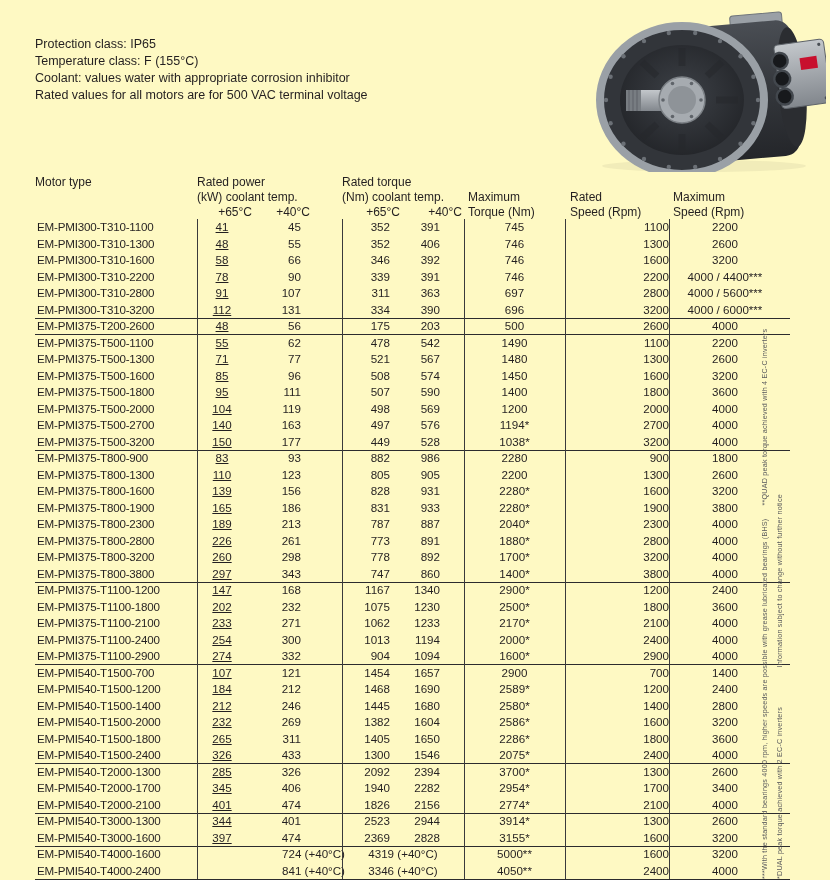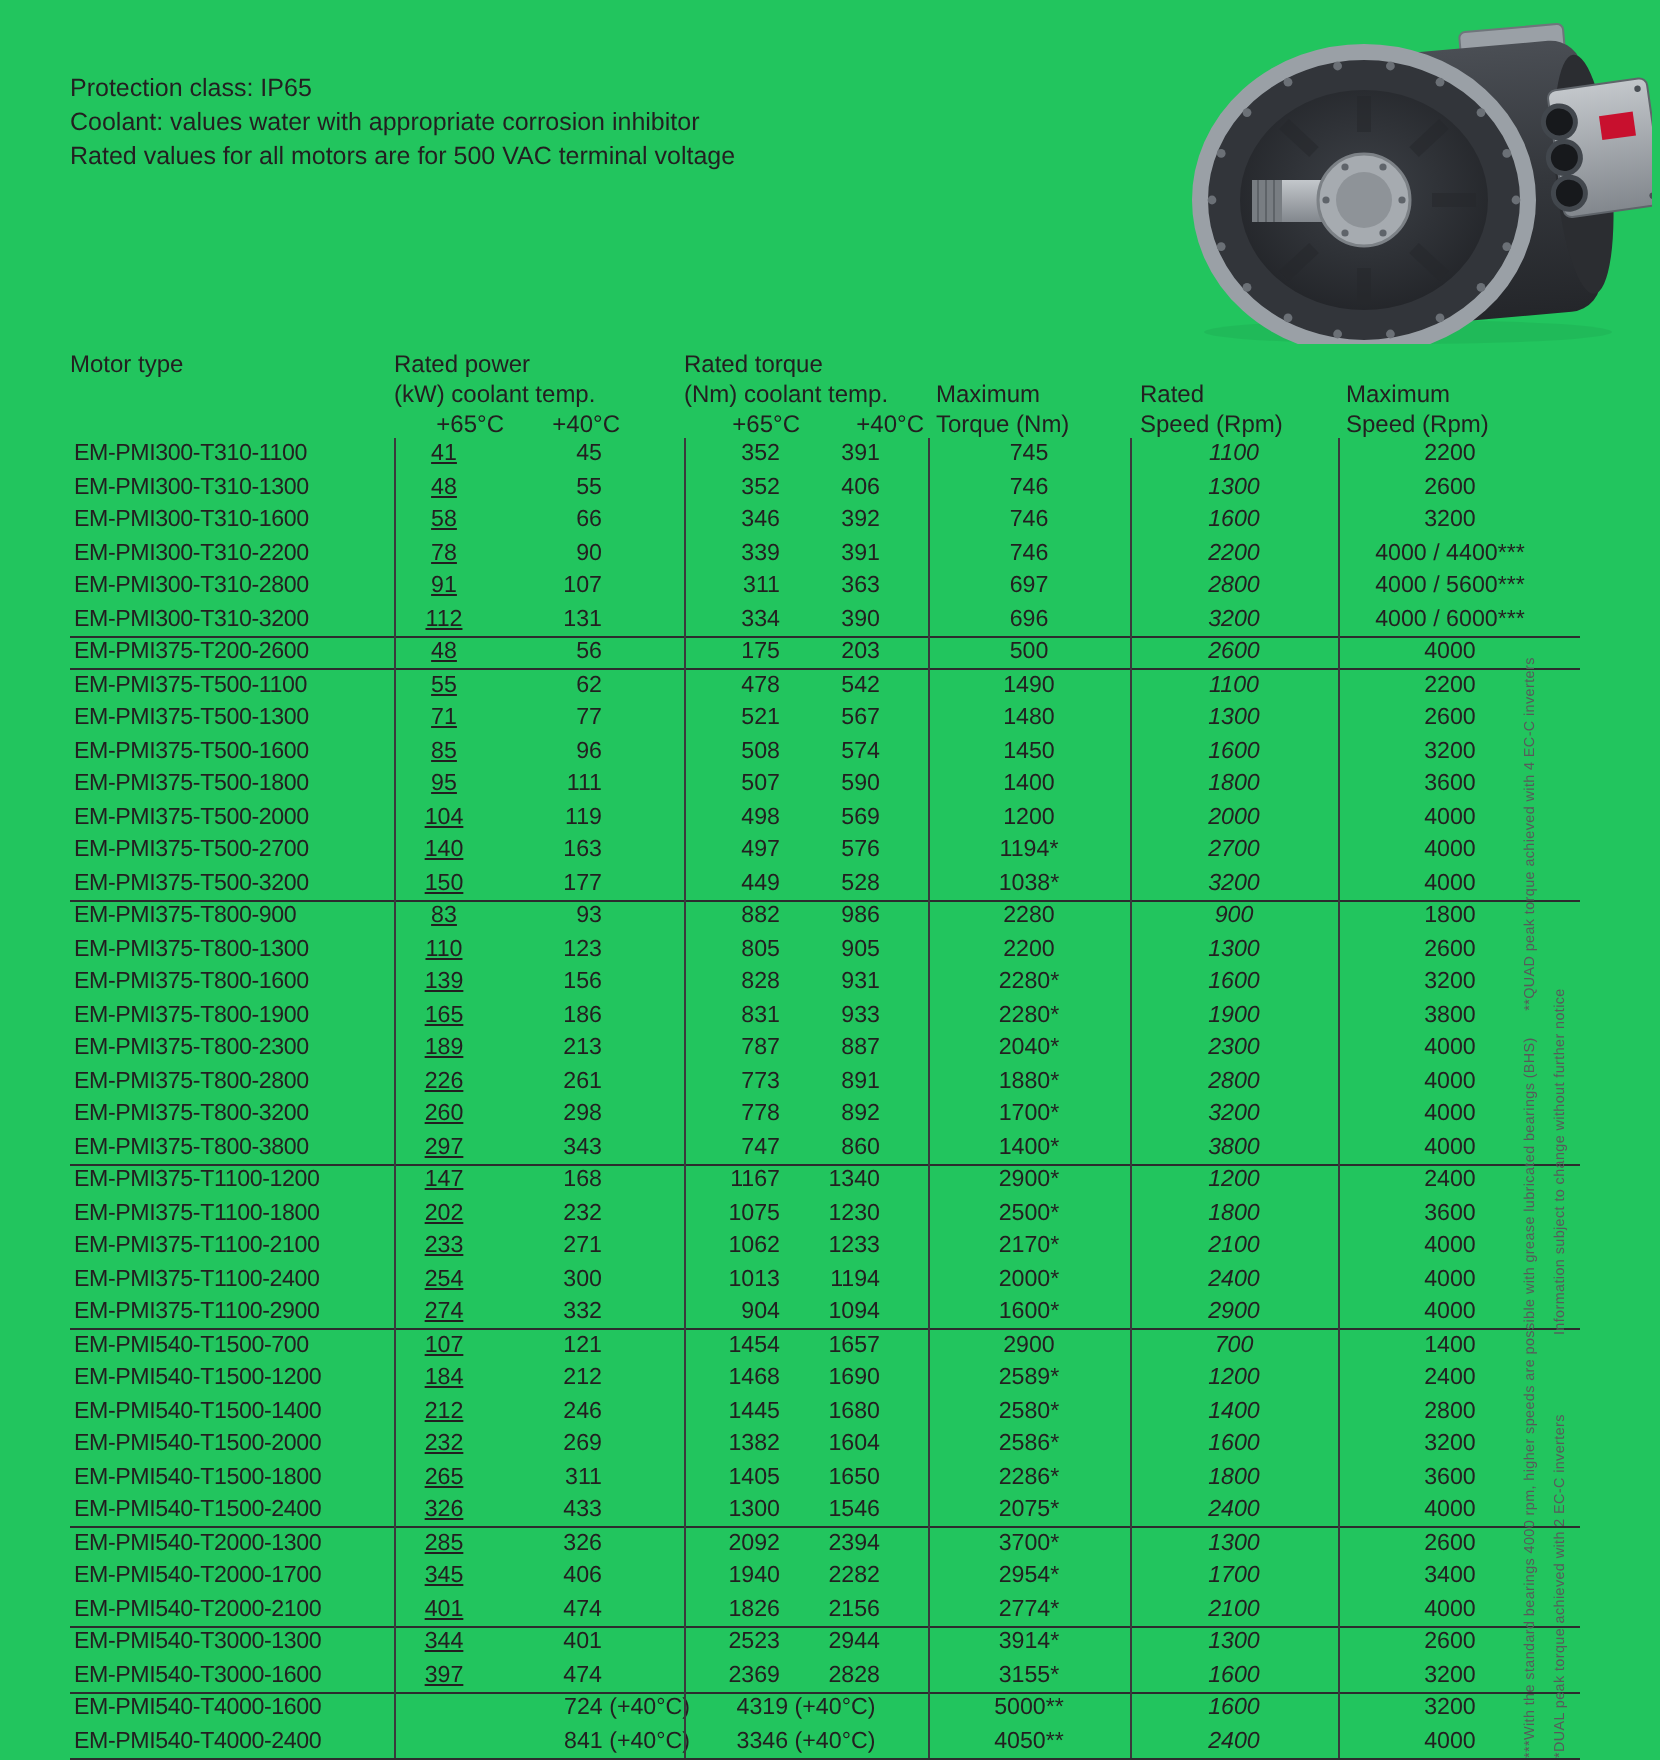--- a/index.html
+++ b/index.html
@@ -1,50 +1,51 @@
 <!DOCTYPE html>
 <html><head>
 <meta charset="utf-8">
 <style>
   html,body{margin:0;padding:0;background:#ffffff;}
-  #page{position:relative;width:830px;height:880px;background:#22c55e;overflow:hidden;
+  #page{position:relative;width:830px;height:880px;background:#fef9c3;overflow:hidden;
         font-family:"Liberation Sans",sans-serif;color:#231f20;}
   .abs{position:absolute;}
   
   #info{left:35px;top:36px;font-size:12.5px;line-height:17px;}
   
   .h1{font-size:12px;line-height:15px;}
   .right{text-align:right;}
   
   #tbody{left:35px;top:219px;width:755px;height:660px;font-size:11.6px;}
   .trow{position:relative;height:16.5px;line-height:16.5px;}
   .cell{position:absolute;top:0;height:16.5px;white-space:nowrap;overflow:visible;}
   .c-motor{left:2px;width:158px;text-align:left;letter-spacing:-0.2px;}
   .c-p65{left:164px;width:46px;text-align:center;text-decoration:underline;}
   .c-p40{left:214px;width:52px;text-align:right;}
   .c-t65{left:309px;width:46px;text-align:right;}
   .c-t40{left:359px;width:46px;text-align:right;}
   .c-maxt{left:429px;width:101px;text-align:center;}
-  .c-rs{left:530px;width:104px;text-align:center;font-style:italic;}
+  .c-rs{left:530px;width:104px;text-align:right;}
   .c-ms{left:634px;width:112px;text-align:center;}
   .c-pspan{left:164px;width:141px;text-align:center;padding-left:44px;}
   .c-tspan{left:309px;width:118px;text-align:center;}
   .vline{position:absolute;top:0;width:1px;height:660px;background:#3a3a3c;}
   .hline{position:absolute;left:0;width:755px;height:1px;background:#2c2c2e;}
   
   .vnote{position:absolute;transform-origin:left bottom;transform:rotate(-90deg);
          white-space:pre;font-size:7.2px;letter-spacing:0.2px;color:#58595b;height:10px;line-height:10px;}
 </style>
 </head>
 <body>
 
 <div id="page">
 
   <div id="info" class="abs">
     <div>Protection class: IP65</div>
+    <div>Temperature class: F (155°C)</div>
     <div>Coolant: values water with appropriate corrosion inhibitor</div>
     <div>Rated values for all motors are for 500 VAC terminal voltage</div>
   </div>
 
   <svg class="abs" style="left:586px;top:6px;" width="240" height="166" viewBox="0 0 240 166">
     <defs>
       <linearGradient id="bodyGrad" x1="0" y1="0" x2="0" y2="1">
         <stop offset="0" stop-color="#4a4e54"></stop>
           <stop offset="0.5" stop-color="#34373c"></stop>
           <stop offset="1" stop-color="#24262a"></stop>

